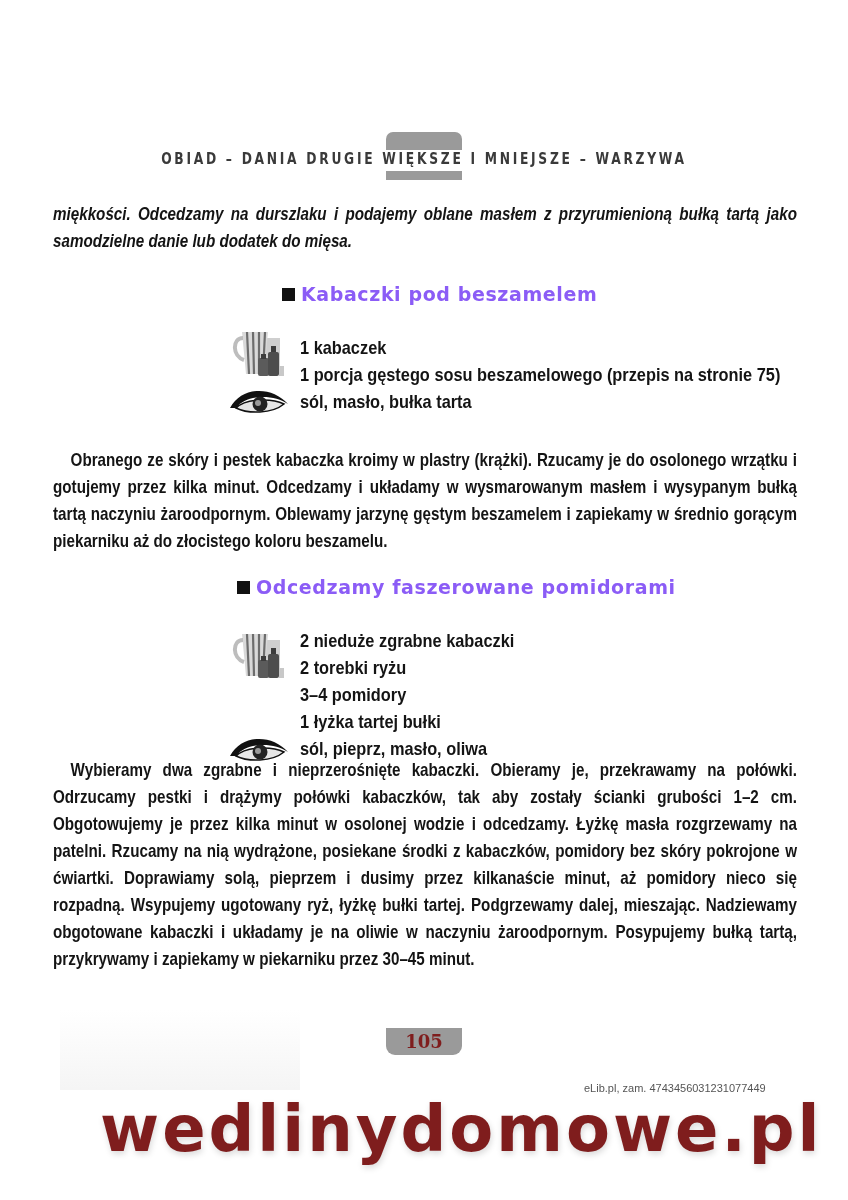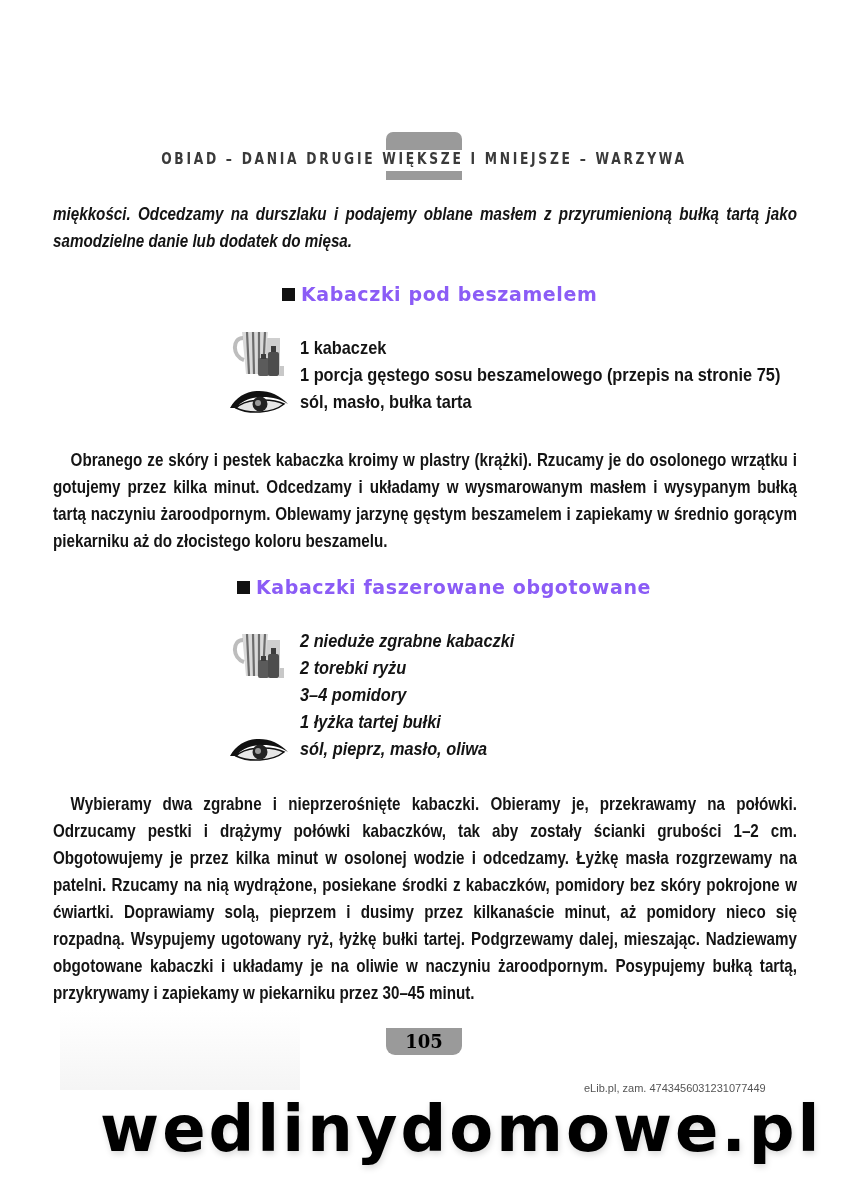--- a/index.html
+++ b/index.html
@@ -28,27 +28,27 @@
             vertical-align: 0px; }
 
   .ingredients { position: absolute; left: 300px; font-size: 19px; line-height: 27px; font-weight: bold;
                  white-space: nowrap; }
   .ingredients .row { display: block; transform: scaleX(0.86); transform-origin: 0 0; }
 
   .icon-jug { position: absolute; width: 56px; height: 56px; }
   .icon-eye { position: absolute; width: 62px; height: 28px; }
 
   .page-num { position: absolute; left: 386px; top: 1028px; width: 76px; height: 27px;
-              background: #9a9a9a; border-radius: 0 0 9px 9px; color: #000000; text-align: center;
+              background: #9a9a9a; border-radius: 0 0 9px 9px; color: #7f1d1d; text-align: center;
               font-family: "DejaVu Serif", serif; font-weight: bold; font-size: 18px; line-height: 27px; }
   .footer-id { position: absolute; left: 584px; top: 1082px; font-size: 11px; color: #555;
                font-family: Liberation Sans, sans-serif; }
   .watermark { position: absolute; left: 100px; top: 1092px; width: 660px; text-align: center;
                font-family: "DejaVu Sans", sans-serif; font-weight: bold; font-size: 64px;
-               color: #000000; letter-spacing: 3px;
+               color: #7f1d1d; letter-spacing: 3px;
                text-shadow: 1px 3px 6px rgba(0,0,0,0.15); }
   .fade-left { position: absolute; left: 60px; top: 1010px; width: 240px; height: 80px;
                background: linear-gradient(180deg, rgba(240,240,240,0) 0%, rgba(238,238,238,0.6) 100%); }
 </style>
 </head>
 <body>
 
 <div class="tab-top"></div>
 <div class="running-head">OBIAD – DANIA DRUGIE WIĘKSZE I MNIEJSZE – WARZYWA</div>
 <div class="tab-bottom"></div>
@@ -87,50 +87,50 @@
   <span class="row">sól, masło, bułka tarta</span>
 </div>
 
 <div class="para" style="top:446px;">
   <span class="inner">
       <p class="indent">Obranego ze skóry i pestek kabaczka kroimy w plastry (krążki). Rzucamy je do osolonego wrzątku i gotujemy przez kilka minut. Odcedzamy i układamy w wysmarowanym masłem i wysypanym bułką tartą naczyniu żaroodpornym. Oblewamy jarzynę gęstym beszamelem i zapiekamy w średnio gorącym piekarniku aż do złocistego koloru beszamelu.</p>
     </span>
 </div>
 
 <div class="recipe-title" style="left:237px; top:576px;">
-  <span class="bullet"></span><span>Kabaczki faszerowane obgotowane</span>
+  <span class="bullet"></span><span>Odcedzamy faszerowane pomidorami</span>
 </div>
 
 <svg class="icon-jug" style="left:230px; top:630px;" viewBox="0 0 56 56">
   <rect x="36" y="10" width="14" height="30" fill="#cfcfcf"></rect>
   <path d="M12 4 L38 4 L34 46 L16 46 Z" fill="#d9d9d9"></path>
   <path d="M17 4 L19 46 M23 4 L24 46 M29 4 L29 46 M35 4 L33 46" stroke="#6d6d6d" stroke-width="2.2"></path>
   <path d="M13 10 C2 10 2 28 14 32" stroke="#bdbdbd" stroke-width="4" fill="none"></path>
   <rect x="28" y="30" width="11" height="18" rx="2" fill="#5b5b5b"></rect>
   <rect x="38" y="24" width="11" height="24" rx="2" fill="#4d4d4d"></rect>
   <rect x="41" y="18" width="5" height="6" fill="#3c3c3c"></rect>
   <rect x="31" y="26" width="5" height="5" fill="#3c3c3c"></rect>
   <rect x="49" y="38" width="5" height="10" fill="#c8c8c8"></rect>
 </svg>
 <svg class="icon-eye" style="left:228px; top:734px;" viewBox="0 0 62 28">
   <path d="M2 22 C14 0 44 0 60 18 C46 8 18 8 8 22 Z" fill="#111"></path>
   <path d="M8 22 C20 28 44 28 56 18 C44 12 18 12 8 22 Z" fill="#e6e6e6" stroke="#111" stroke-width="1.5"></path>
   <circle cx="32" cy="18" r="7.5" fill="#222"></circle>
   <circle cx="30" cy="17" r="3" fill="#9a9a9a"></circle>
 </svg>
 
-<div class="ingredients" style="top:627px;font-style:italic;">
+<div class="ingredients" style="top:627px;">
   <span class="row">2 nieduże zgrabne kabaczki</span>
   <span class="row">2 torebki ryżu</span>
   <span class="row">3–4 pomidory</span>
   <span class="row">1 łyżka tartej bułki</span>
   <span class="row">sól, pieprz, masło, oliwa</span>
 </div>
 
-<div class="para" style="top:790px;">
+<div class="para" style="top:756px;">
   <span class="inner">
       <p class="indent">Wybieramy dwa zgrabne i nieprzerośnięte kabaczki. Obieramy je, przekrawamy na połówki. Odrzucamy pestki i drążymy połówki kabaczków, tak aby zostały ścianki grubości 1–2 cm. Obgotowujemy je przez kilka minut w osolonej wodzie i odcedzamy. Łyżkę masła rozgrzewamy na patelni. Rzucamy na nią wydrążone, posiekane środki z kabaczków, pomidory bez skóry pokrojone w ćwiartki. Doprawiamy solą, pieprzem i dusimy przez kilkanaście minut, aż pomidory nieco się rozpadną. Wsypujemy ugotowany ryż, łyżkę bułki tartej. Podgrzewamy dalej, mieszając. Nadziewamy obgotowane kabaczki i układamy je na oliwie w naczyniu żaroodpornym. Posypujemy bułką tartą, przykrywamy i zapiekamy w piekarniku przez 30–45 minut.</p>
     </span>
 </div>
 
 <div class="fade-left"></div>
 <div class="page-num">105</div>
 <div class="footer-id">eLib.pl, zam. 4743456031231077449</div>
 <div class="watermark">wedlinydomowe.pl</div>
 

